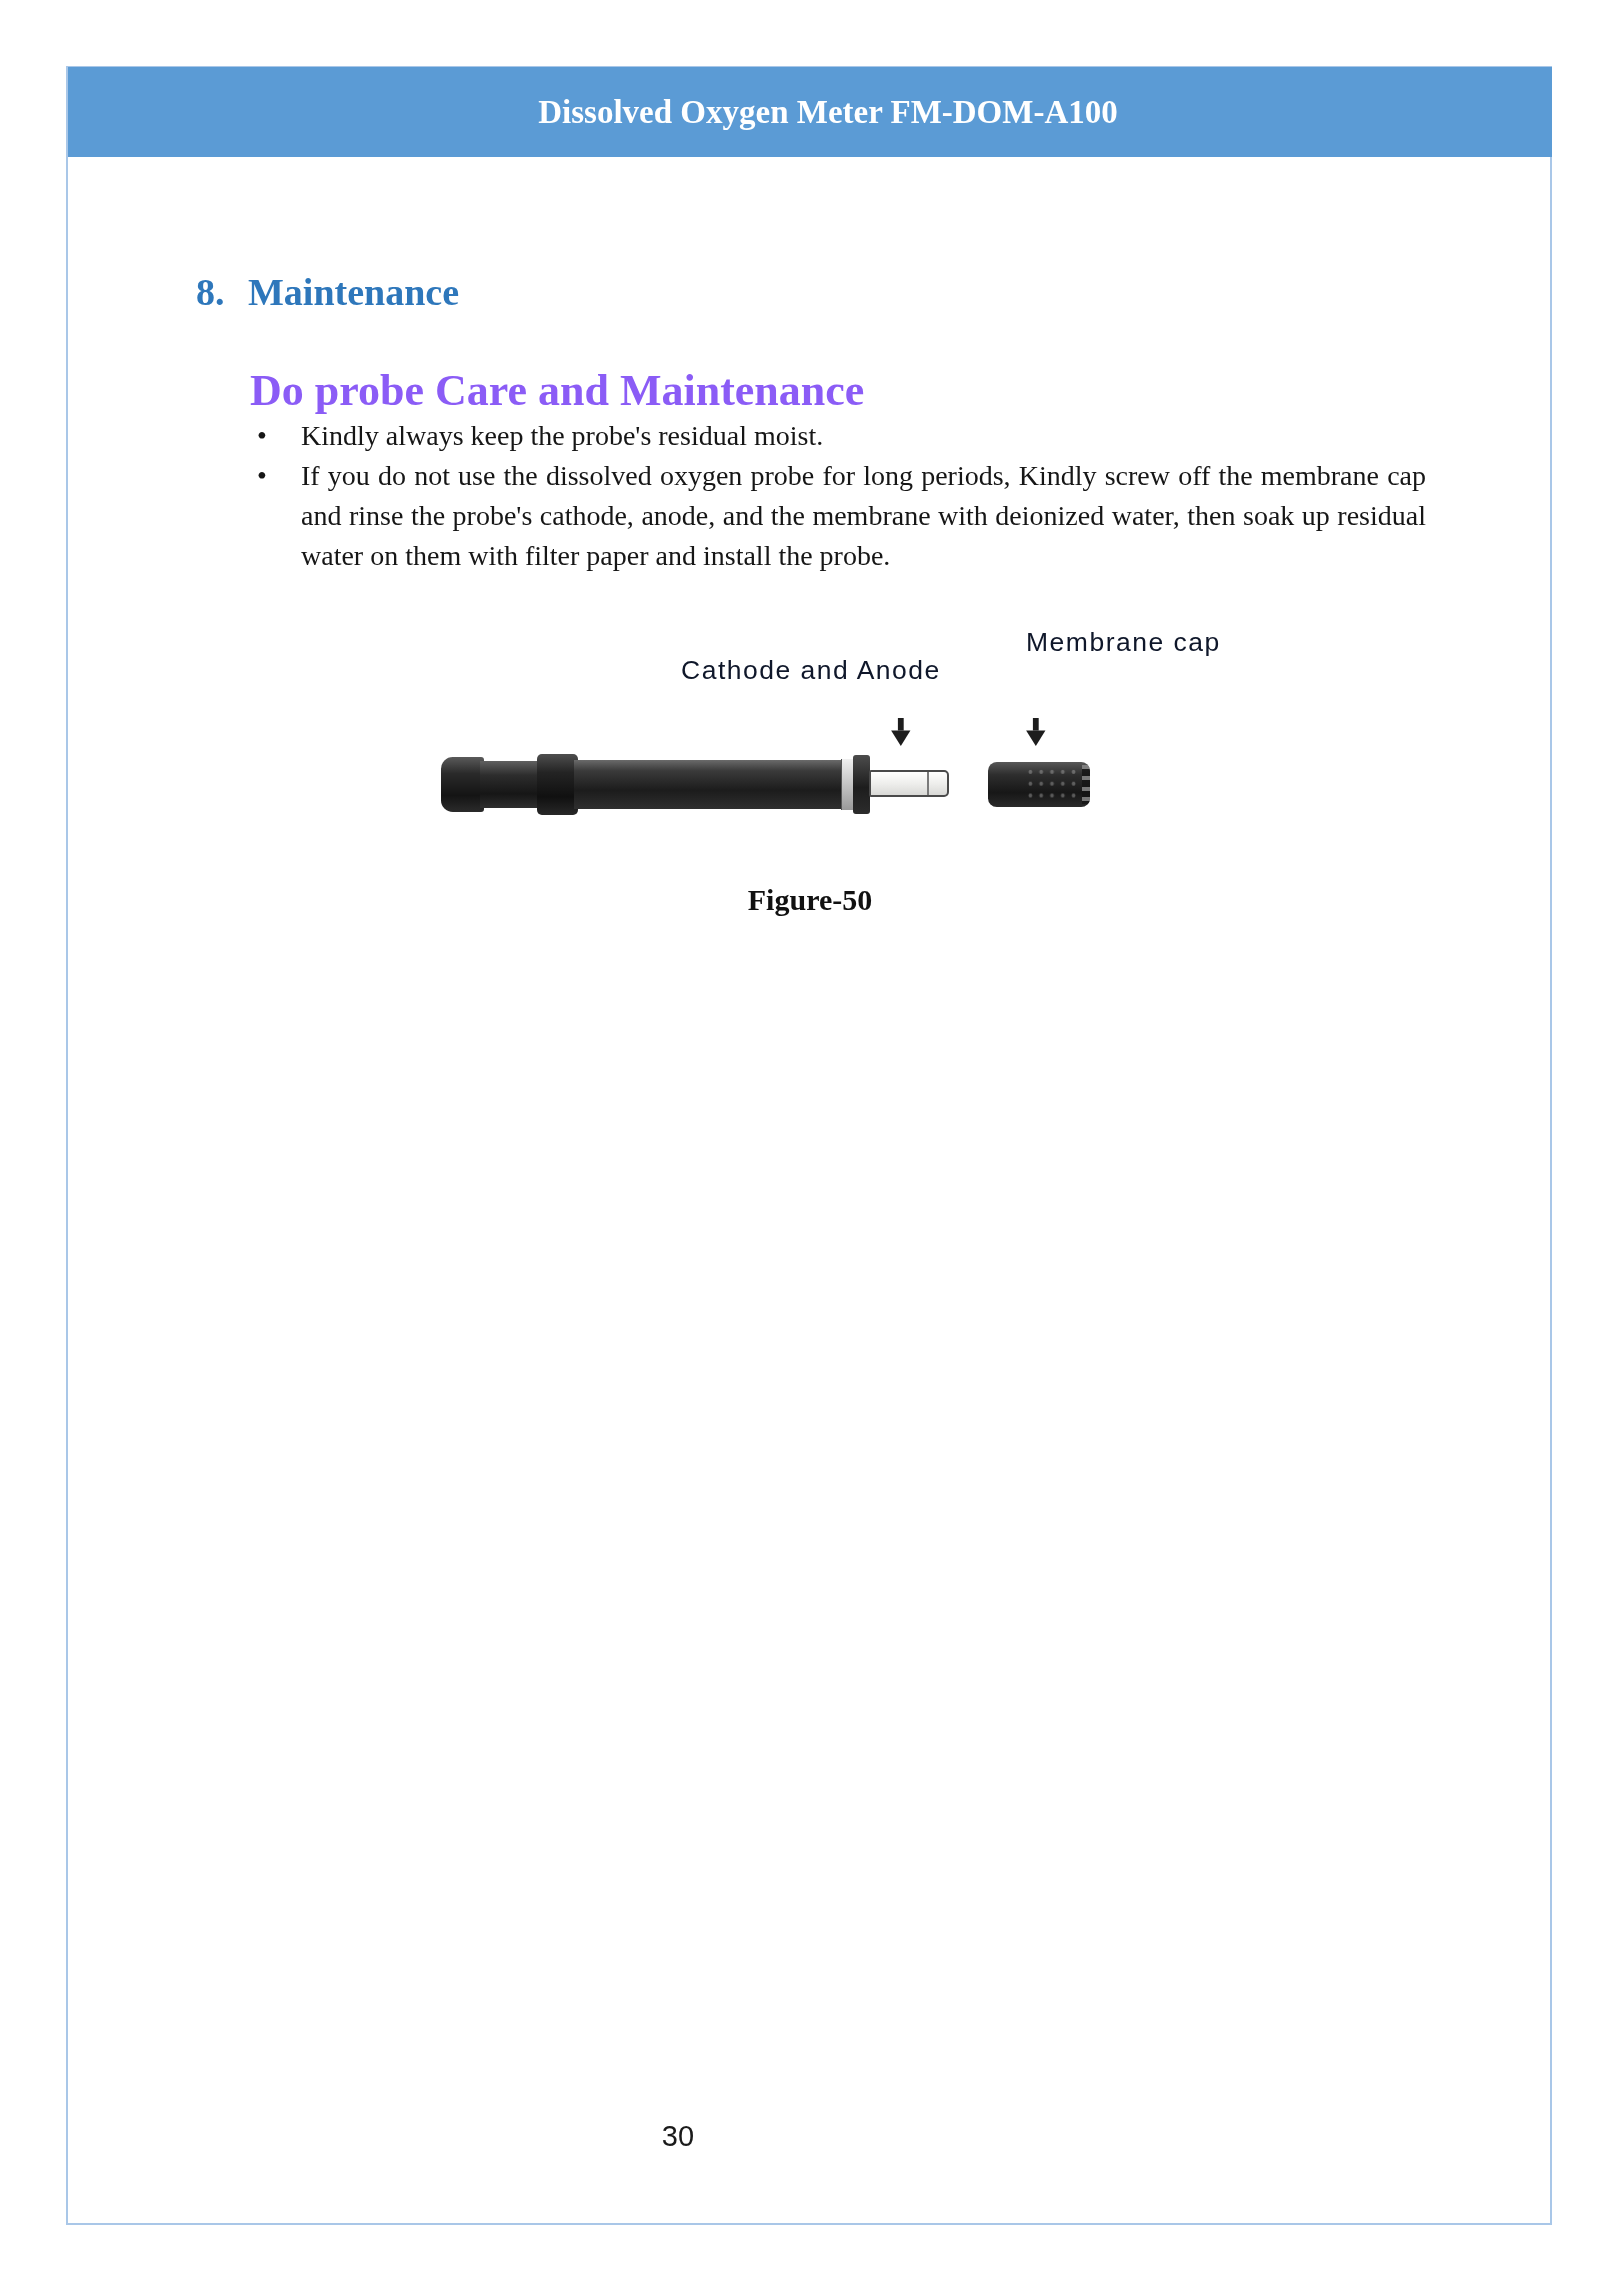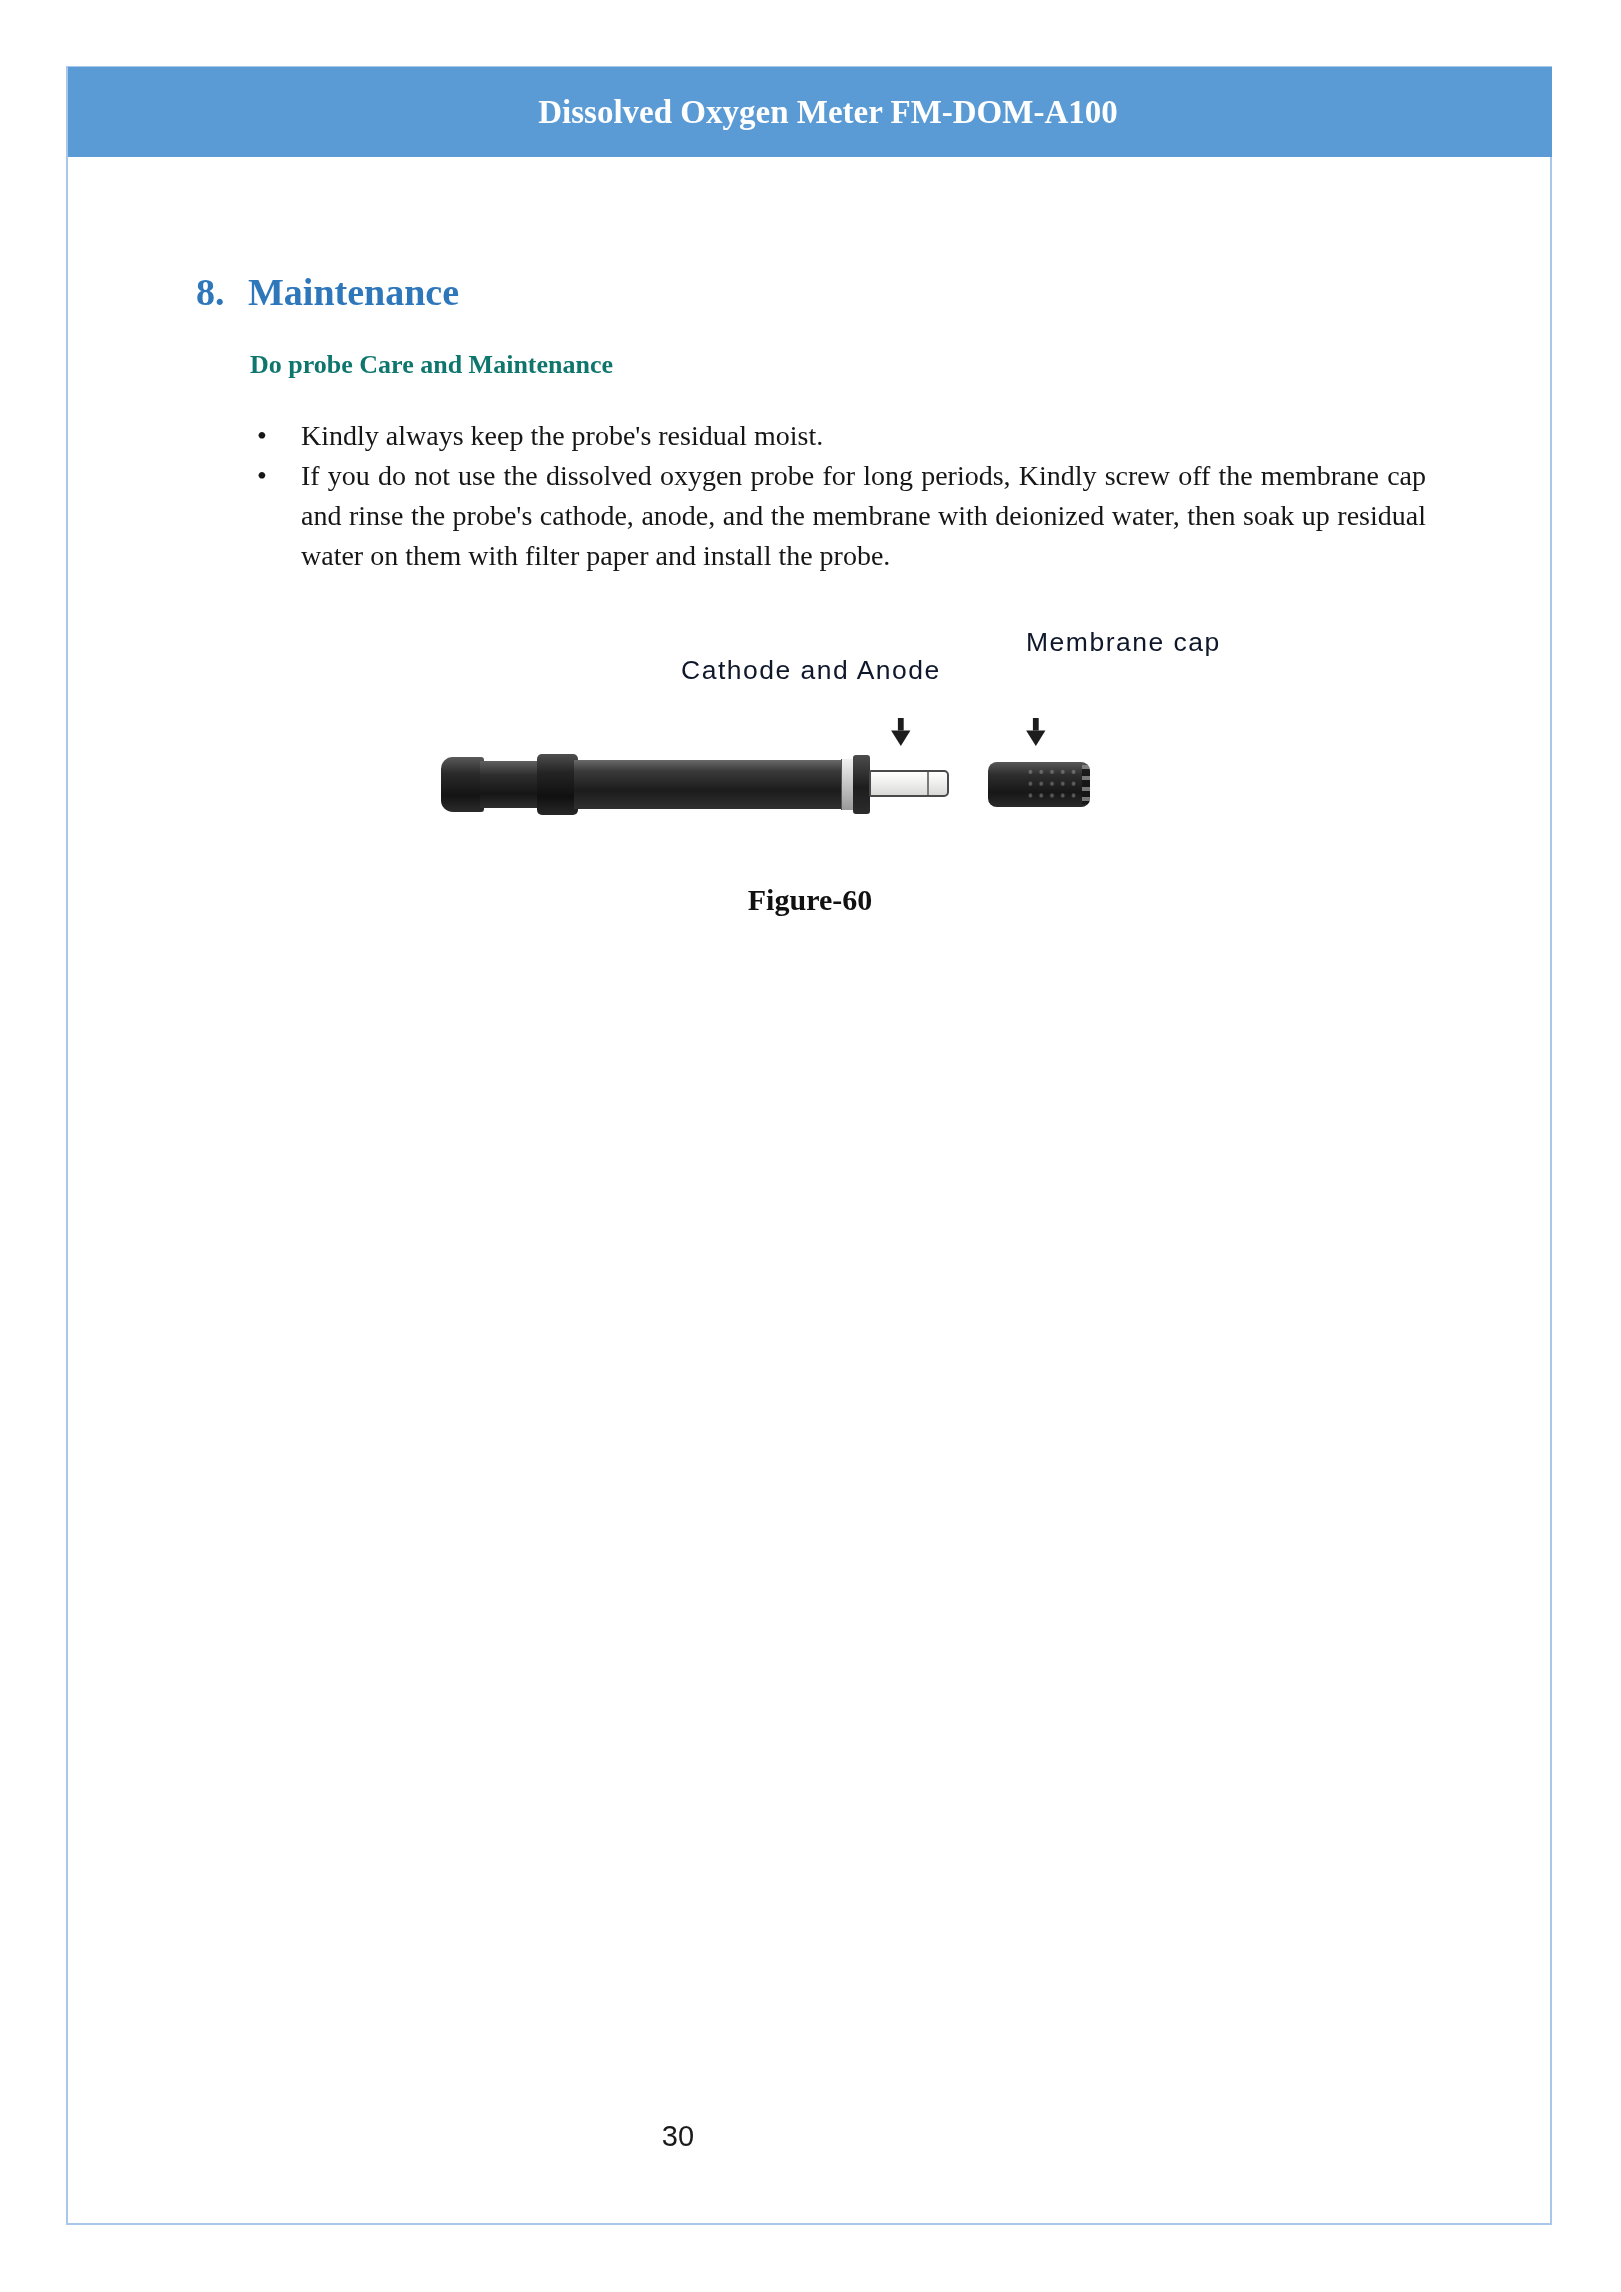--- a/index.html
+++ b/index.html
@@ -40,23 +40,23 @@
     display:flex;
     gap:23.5px;
     color:#2e77bb;
     font-weight:bold;
     font-size:38px;
     font-family:"Liberation Serif",serif;
   }
   .subsection-heading{
     position:absolute;
     left:250px;top:328px;
-    color:#0f766e;
-    font-weight:bold;
-    font-size:26px;
+    color:#8b5cf6;
+    font-weight:bold;
+    font-size:44px;
     font-family:"Liberation Serif",serif;
   }
   .bullet-list{
     position:absolute;
     left:257px;top:416px;
     width:1169px;
     font-size:28px;
     line-height:40px;
     color:#161616;
   }
@@ -219,18 +219,18 @@
     <div class="probe-flange"></div>
     <div class="probe-shaft">
       <div class="tip-line"></div>
     </div>
     <div class="membrane-cap">
       <div class="cap-texture"></div>
       <div class="cap-notches"></div>
     </div>
   </div>
 
-  <div class="figure-caption">Figure-60</div>
+  <div class="figure-caption">Figure-50</div>
 
   <div class="page-number">30</div>
 
 </div>
 
 
 </body></html>

